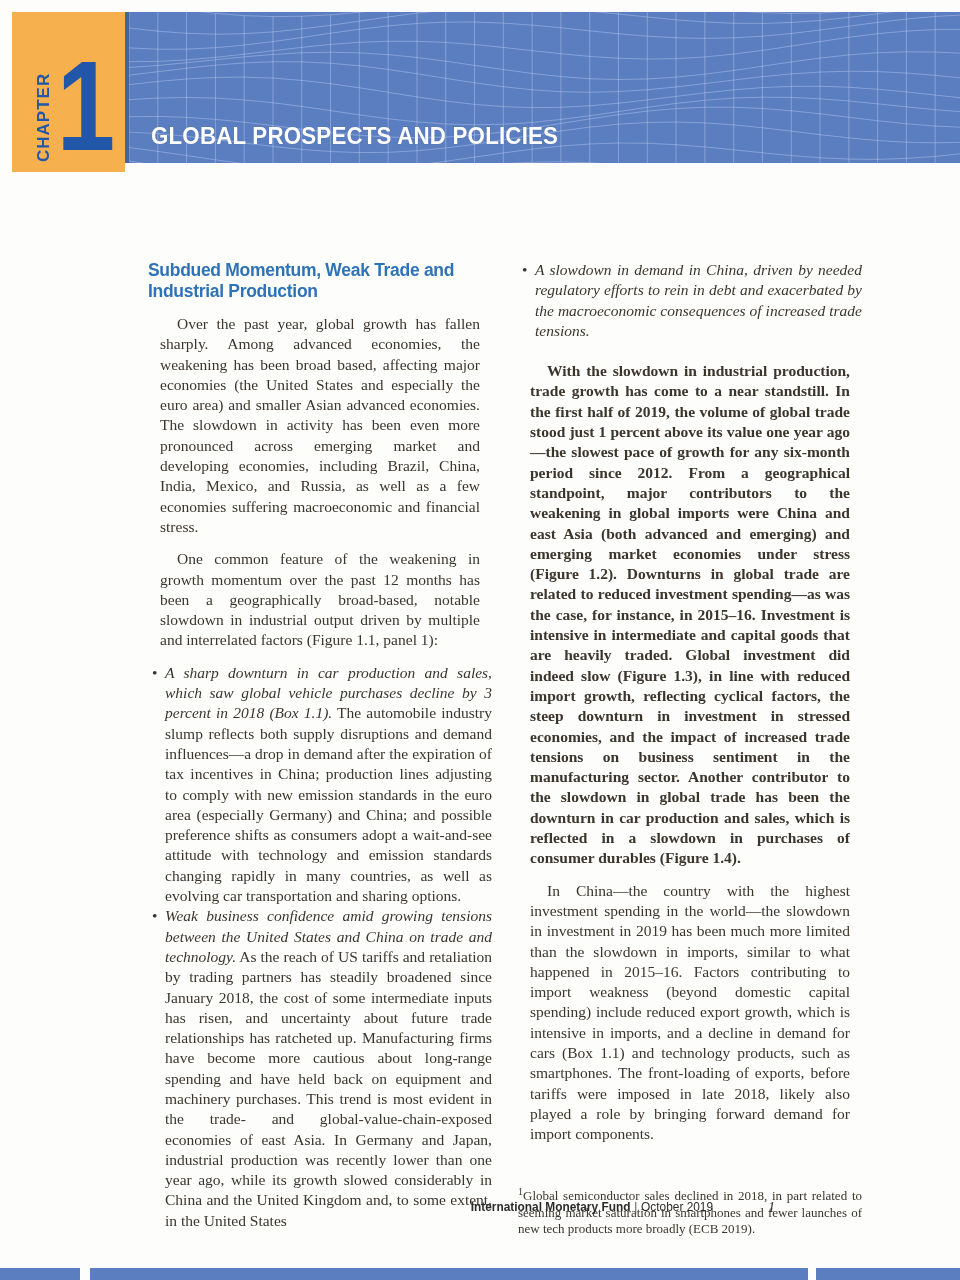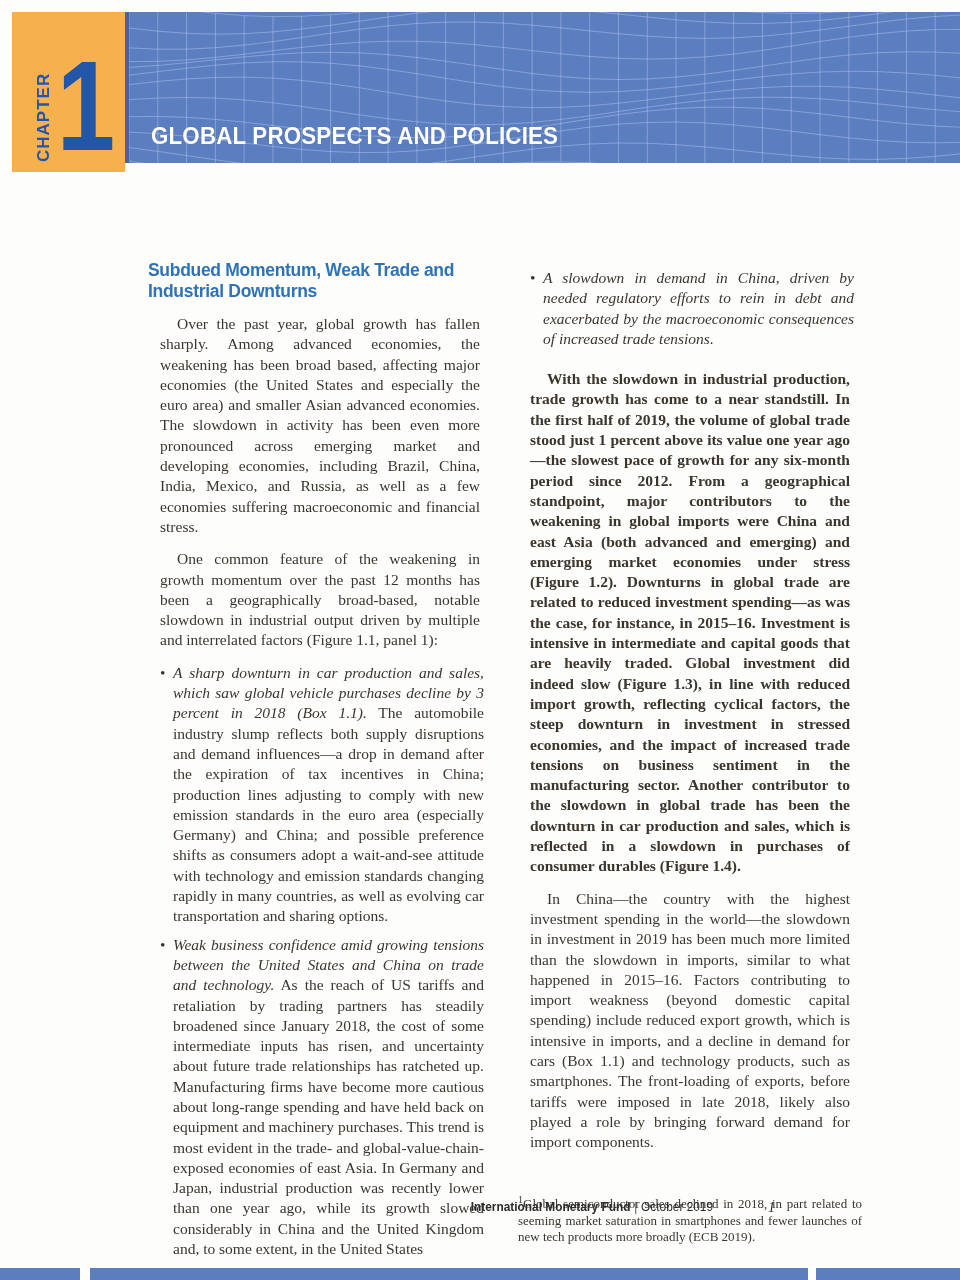--- a/index.html
+++ b/index.html
@@ -54,21 +54,21 @@
   }
   .col{width:344px;font-size:15.5px;line-height:20.3px;text-align:justify;}
   .section-heading{
     font-family:"Liberation Sans",sans-serif;
     font-weight:bold;font-size:17.5px;line-height:21px;
     color:#2e72b8;letter-spacing:-0.3px;
     margin:0 0 9px 0;text-align:left;
   }
   .para{margin:12px;text-indent:17px;}
   .hang{margin:0 0 0 17px;text-indent:0;}
-  .bullet{margin:8px;padding-left:17px;position:relative;}
+  .bullet{margin:0;padding-left:17px;position:relative;}
   .bullet::before{content:"\2022";position:absolute;left:4px;top:0;}
   .it{font-style:italic;}
   .gap-top{margin-top:20px;font-weight:bold;}
   sup{font-size:10px;line-height:0;vertical-align:super;}
   .footnote{
     margin-top:44px;
     font-size:13px;line-height:16.5px;
     text-align:justify;
   }
   
@@ -144,21 +144,21 @@
 </div>
 
 <div class="chapter-tab">
   <div class="chapter-label">CHAPTER</div>
   <div class="chapter-number">1</div>
 </div>
 
 <div class="content">
 
   <div class="col">
-    <h2 class="section-heading">Subdued Momentum, Weak Trade and Industrial Downturns</h2>
+    <h2 class="section-heading">Subdued Momentum, Weak Trade and Industrial Production</h2>
 
     <p class="para">Over the past year, global growth has fallen sharply. Among advanced economies, the weakening has been broad based, affecting major economies (the United States and especially the euro area) and smaller Asian advanced economies. The slowdown in activity has been even more pronounced across emerging market and developing economies, including Brazil, China, India, Mexico, and Russia, as well as a few economies suffering macroeconomic and financial stress.</p>
 
     <p class="para">One common feature of the weakening in growth momentum over the past 12 months has been a geographically broad-based, notable slowdown in industrial output driven by multiple and interrelated factors (Figure 1.1, panel 1):</p>
 
     <div class="bullet"><span class="it">A sharp downturn in car production and sales, which saw global vehicle purchases decline by 3 percent in 2018 (Box 1.1).</span><span> The automobile industry slump reflects both supply disruptions and demand influences—a drop in demand after the expiration of tax incentives in China; production lines adjusting to comply with new emission standards in the euro area (especially Germany) and China; and possible preference shifts as consumers adopt a wait-and-see attitude with technology and emission standards changing rapidly in many countries, as well as evolving car transportation and sharing options.</span></div>
 
     <div class="bullet"><span class="it">Weak business confidence amid growing tensions between the United States and China on trade and technology.</span><span> As the reach of US tariffs and retaliation by trading partners has steadily broadened since January 2018, the cost of some intermediate inputs has risen, and uncertainty about future trade relationships has ratcheted up. Manufacturing firms have become more cautious about long-range spending and have held back on equipment and machinery purchases. This trend is most evident in the trade- and global-value-chain-exposed economies of east Asia. In Germany and Japan, industrial production was recently lower than one year ago, while its growth slowed considerably in China and the United Kingdom and, to some extent, in the United States</span></div>
   </div>
 

